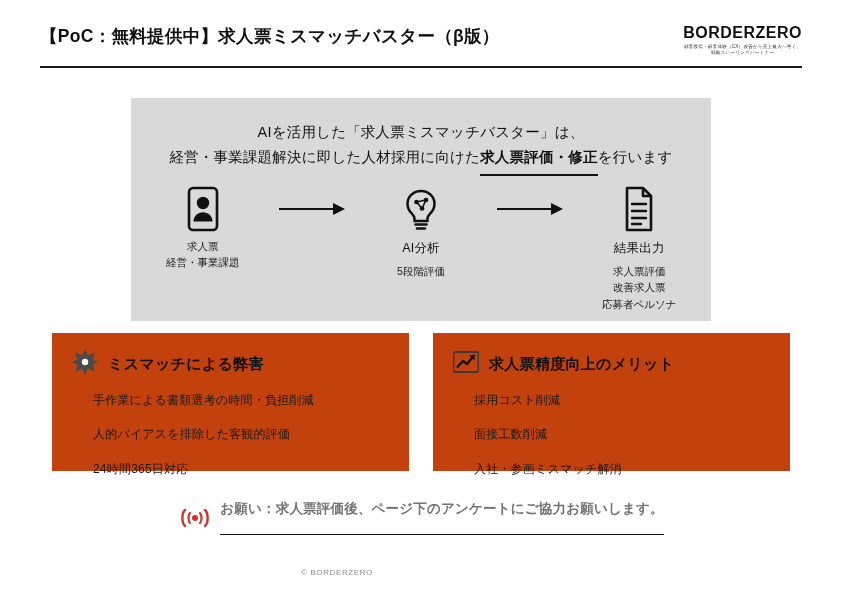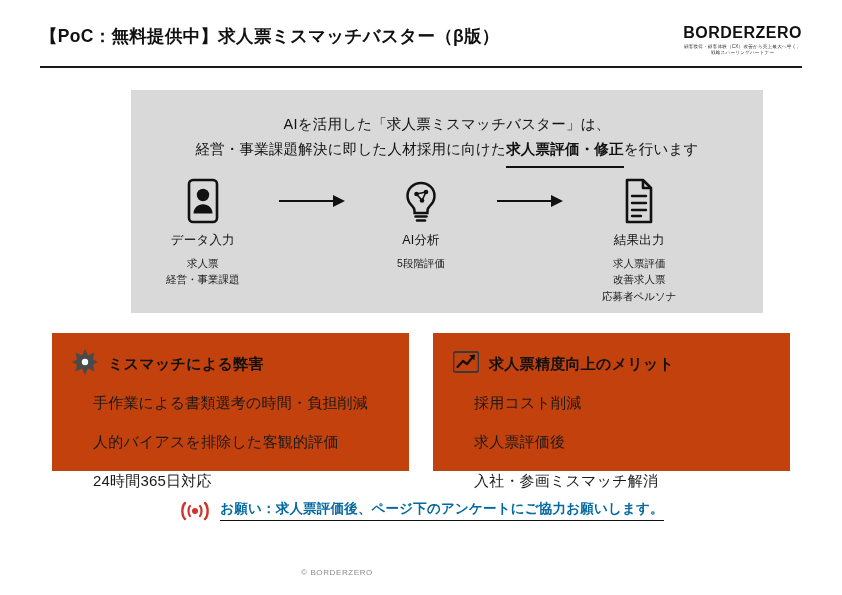--- a/index.html
+++ b/index.html
@@ -70,22 +70,22 @@
     top: 66px;
     width: 762px;
     height: 1.5px;
     background: #1a1a1a;
   }
 
   
   .hero {
     position: absolute;
     left: 131px;
-    top: 90px;
-    width: 632px;
+    top: 98px;
+    width: 580px;
     height: 223px;
     background: #d9d9d9;
   }
   .hero-lines {
     padding-top: 22px;
     text-align: center;
   }
   .hero-line {
     font-size: 14.5px;
     color: #111111;
@@ -162,44 +162,44 @@
     font-size: 15px;
     font-weight: bold;
     color: #111111;
     letter-spacing: 0.3px;
   }
   .card-list {
     margin-top: 13px;
     padding-left: 21px;
   }
   .card-item {
-    font-size: 15px;
+    font-size: 12px;
     color: #1a1a1a;
     line-height: 1.45;
     margin-bottom: 17px;
     letter-spacing: 0.2px;
   }
 
   
   .note {
     position: absolute;
     left: 0;
     top: 500px;
     width: 842px;
     display: flex;
     align-items: center;
     justify-content: center;
     gap: 8px;
   }
   .note-text {
     font-size: 13.5px;
     font-weight: bold;
-    color: #0369a1;
+    color: #737373;
     border-bottom: 1.5px solid #111111;
-    padding-bottom: 2px;
+    padding-bottom: 16px;
     letter-spacing: 0.2px;
   }
   .note-icon {
     color: #d0342c;
     font-size: 17px;
     font-weight: bold;
     letter-spacing: -1px;
     display: flex;
     align-items: center;
   }
@@ -242,21 +242,20 @@
     <div class="flow">
 
       <div class="flow-step">
         <div class="flow-icon">
           <svg width="42" height="46" viewBox="0 0 42 46" aria-hidden="true">
             <rect x="7" y="2" width="28" height="42" rx="4" fill="none" stroke="#111" stroke-width="2.6"></rect>
             <circle cx="21" cy="17" r="6.2" fill="#111"></circle>
             <path d="M11.5 35.5c0-5.3 4.3-9.2 9.5-9.2s9.5 3.9 9.5 9.2z" fill="#111"></path>
           </svg>
         </div>
-        <div class="flow-label">データ入力</div>
         <div class="flow-sub">
           <div>求人票</div>
           <div>経営・事業課題</div>
         </div>
       </div>
 
       <div class="flow-arrow">
         <svg width="70" height="16" viewBox="0 0 70 16" aria-hidden="true">
           <line x1="2" y1="8" x2="56" y2="8" stroke="#111" stroke-width="2.2"></line>
           <polygon points="56,2 68,8 56,14" fill="#111"></polygon>
@@ -337,21 +336,21 @@
           <svg width="26" height="26" viewBox="0 0 26 26" aria-hidden="true">
             <rect x="0.5" y="3" width="25" height="20" rx="2" fill="none" stroke="#3a3a3a" stroke-width="1.8"></rect>
             <polyline points="4.5,18 10,12 14,15 21,6.5" fill="none" stroke="#111" stroke-width="2.2" stroke-linejoin="round" stroke-linecap="round"></polyline>
             <polygon points="21.5,6 21.5,11.5 16,6" fill="#111"></polygon>
           </svg>
         </span>
         <span class="card-title">求人票精度向上のメリット</span>
       </div>
       <div class="card-list">
         <div class="card-item">採用コスト削減</div>
-        <div class="card-item">求人票評価後</div>
+        <div class="card-item">面接工数削減</div>
         <div class="card-item">入社・参画ミスマッチ解消</div>
       </div>
     </div>
 
   </div>
 
   <div class="note">
     <span class="note-icon">
       <svg width="34" height="20" viewBox="0 0 34 20" aria-hidden="true">
         <path d="M7 2C3.5 5 3.5 15 7 18" fill="none" stroke="#d0342c" stroke-width="2.4" stroke-linecap="round"></path>

